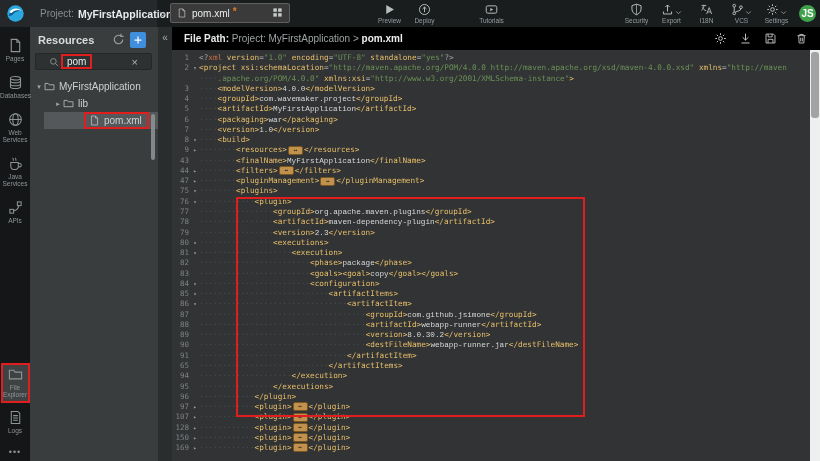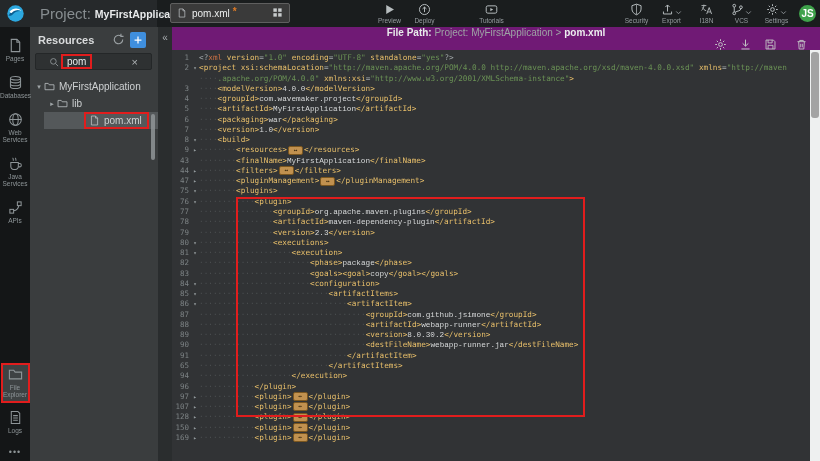--- a/index.html
+++ b/index.html
@@ -7,21 +7,21 @@
        font-family:"Liberation Sans",sans-serif;-webkit-user-select:none;}
   .abs{position:absolute;}
   .icn{display:inline-flex;width:14px;height:14px;flex:0 0 auto;}
   .icn svg{width:100%;height:100%;}
 
   
   #topbar{left:0;top:0;width:820px;height:27px;background:#1a1d1e;z-index:20;}
   #logo-tile{left:0;top:0;width:30px;height:27px;background:#24282a;display:flex;align-items:center;justify-content:center;}
   #logo-tile .icn{width:19px;height:19px;}
   #project-seg{left:30px;top:0;width:127px;height:27px;background:#26292b;display:flex;align-items:center;padding-left:10px;box-sizing:border-box;gap:4px;}
-  #project-label{font-size:15px;color:#878d90;}
+  #project-label{font-size:10px;color:#878d90;}
   #project-name{font-size:10.5px;color:#e8eaeb;font-weight:bold;}
   #tb-chevron{left:159px;top:0;height:27px;display:flex;align-items:center;color:#7f8588;font-size:11px;}
   #doc-tab{left:170px;top:3px;width:120px;height:20px;background:#3a3a3a;border:1px solid #5f5f5f;border-radius:2px;
            display:flex;align-items:center;padding:0 6px;box-sizing:border-box;gap:5px;}
   #doc-tab .icn{width:10px;height:12px;color:#b9bec0;}
   #tab-label{font-size:10px;color:#eceeee;}
   #tab-dirty{font-size:10px;font-weight:bold;color:#e07b26;margin-left:-2px;position:relative;top:-2px;}
   #tab-spacer{flex:1;}
   #tab-grid .icn{width:11px;height:11px;color:#c7cbcc;}
   #tb-left{left:372px;top:0;height:27px;display:flex;align-items:center;}
@@ -65,22 +65,22 @@
   .t-row.selected{background:#54585a;}
   .t-ann{display:inline-flex;align-items:center;border:2px solid #e11d1d;padding:1px 5px 1px 3px;}
   .t-ann .icn{margin-right:4px;}
   #res-scroll-thumb{position:absolute;left:121px;top:87px;width:4px;height:46px;background:#8f9496;border-radius:2px;opacity:.85;}
 
   
   #strip{left:158px;top:27px;width:14px;height:434px;background:#2a2d2e;z-index:5;}
   #strip-collapse{margin-top:5px;width:14px;text-align:center;color:#a6abad;font-size:10px;cursor:pointer;}
 
   
-  #ed-header{left:172px;top:27px;width:648px;height:23px;background:#701a75;display:flex;align-items:center;
-             box-sizing:border-box;padding:0 12px;z-index:6;flex-direction:column;}
+  #ed-header{left:172px;top:27px;width:648px;height:23px;background:#000000;display:flex;align-items:center;
+             box-sizing:border-box;padding:0 12px;z-index:6;}
   #ed-path{font-size:10px;white-space:nowrap;}
   #path-label{color:#e8eaeb;font-weight:bold;}
   #path-mid{color:#9ea3a5;}
   #path-file{color:#eceeef;font-weight:bold;}
   #ed-actions{margin-left:auto;display:flex;align-items:center;gap:12px;}
   #ed-actions .icn{width:13px;height:13px;color:#c4c6c7;cursor:pointer;}
   #ed-actions .icn[data-name="trash-icon"]{margin-left:6px;}
 
   
   #editor{left:172px;top:50px;width:648px;height:411px;background:#313335;overflow:hidden;}
@@ -354,21 +354,21 @@
   <div id="res-tree" data-name="resources-tree">
       <div class="t-row" data-name="tree-item-myfirstapplication" style="padding-left: 4px;">
         <span class="t-arrow" data-name="tree-expand-open-icon">▾</span>
         <span class="icn" data-name="folder-icon">
           <svg viewBox="0 0 16 16" fill="none" stroke="currentColor" stroke-width="1.2">
             <path d="M1.5 3.5h4.6l1.5 2h6.9v7.2H1.5z"></path>
           </svg>
         </span>
         <span data-name="tree-item-label">MyFirstApplication</span>
       </div>
-      <div class="t-row" data-name="tree-item-lib" style="padding-left: 17px;">
+      <div class="t-row" data-name="tree-item-lib" style="padding-left: 23px;">
         <span class="t-arrow" data-name="tree-expand-closed-icon">▸</span>
         <span class="icn" data-name="folder-icon">
           <svg viewBox="0 0 16 16" fill="none" stroke="currentColor" stroke-width="1.2">
             <path d="M1.5 3.5h4.6l1.5 2h6.9v7.2H1.5z"></path>
           </svg>
         </span>
         <span data-name="tree-item-label">lib</span>
       </div>
       <div class="t-row selected" data-name="tree-item-pom-xml" style="padding-left: 30px; margin-left: 14px;">
         <span class="t-arrow" data-name="tree-no-arrow"></span>
@@ -448,20 +448,21 @@
       <div class="crow" data-name="code-line"><span class="ln" data-name="line-number">84</span><span class="fold" data-name="fold-open-icon">▾</span><span class="ctext" data-name="code-line-text"><span class="tk-ws" data-name="indent-whitespace">························</span><span class="tk-t" data-name="code-token">&lt;configuration&gt;</span></span></div>
       <div class="crow" data-name="code-line"><span class="ln" data-name="line-number">85</span><span class="fold" data-name="fold-open-icon">▾</span><span class="ctext" data-name="code-line-text"><span class="tk-ws" data-name="indent-whitespace">····························</span><span class="tk-t" data-name="code-token">&lt;artifactItems&gt;</span></span></div>
       <div class="crow" data-name="code-line"><span class="ln" data-name="line-number">86</span><span class="fold" data-name="fold-open-icon">▾</span><span class="ctext" data-name="code-line-text"><span class="tk-ws" data-name="indent-whitespace">································</span><span class="tk-t" data-name="code-token">&lt;artifactItem&gt;</span></span></div>
       <div class="crow" data-name="code-line"><span class="ln" data-name="line-number">87</span><span class="fold" data-name="fold-none"></span><span class="ctext" data-name="code-line-text"><span class="tk-ws" data-name="indent-whitespace">····································</span><span class="tk-t" data-name="code-token">&lt;groupId&gt;</span><span class="tk-v" data-name="code-token">com.github.jsimone</span><span class="tk-t" data-name="code-token">&lt;/groupId&gt;</span></span></div>
       <div class="crow" data-name="code-line"><span class="ln" data-name="line-number">88</span><span class="fold" data-name="fold-none"></span><span class="ctext" data-name="code-line-text"><span class="tk-ws" data-name="indent-whitespace">····································</span><span class="tk-t" data-name="code-token">&lt;artifactId&gt;</span><span class="tk-v" data-name="code-token">webapp-runner</span><span class="tk-t" data-name="code-token">&lt;/artifactId&gt;</span></span></div>
       <div class="crow" data-name="code-line"><span class="ln" data-name="line-number">89</span><span class="fold" data-name="fold-none"></span><span class="ctext" data-name="code-line-text"><span class="tk-ws" data-name="indent-whitespace">····································</span><span class="tk-t" data-name="code-token">&lt;version&gt;</span><span class="tk-v" data-name="code-token">8.0.30.2</span><span class="tk-t" data-name="code-token">&lt;/version&gt;</span></span></div>
       <div class="crow" data-name="code-line"><span class="ln" data-name="line-number">90</span><span class="fold" data-name="fold-none"></span><span class="ctext" data-name="code-line-text"><span class="tk-ws" data-name="indent-whitespace">····································</span><span class="tk-t" data-name="code-token">&lt;destFileName&gt;</span><span class="tk-v" data-name="code-token">webapp-runner.jar</span><span class="tk-t" data-name="code-token">&lt;/destFileName&gt;</span></span></div>
       <div class="crow" data-name="code-line"><span class="ln" data-name="line-number">91</span><span class="fold" data-name="fold-none"></span><span class="ctext" data-name="code-line-text"><span class="tk-ws" data-name="indent-whitespace">································</span><span class="tk-t" data-name="code-token">&lt;/artifactItem&gt;</span></span></div>
       <div class="crow" data-name="code-line"><span class="ln" data-name="line-number">65</span><span class="fold" data-name="fold-none"></span><span class="ctext" data-name="code-line-text"><span class="tk-ws" data-name="indent-whitespace">····························</span><span class="tk-t" data-name="code-token">&lt;/artifactItems&gt;</span></span></div>
       <div class="crow" data-name="code-line"><span class="ln" data-name="line-number">94</span><span class="fold" data-name="fold-none"></span><span class="ctext" data-name="code-line-text"><span class="tk-ws" data-name="indent-whitespace">····················</span><span class="tk-t" data-name="code-token">&lt;/execution&gt;</span></span></div>
+      <div class="crow" data-name="code-line"><span class="ln" data-name="line-number">95</span><span class="fold" data-name="fold-none"></span><span class="ctext" data-name="code-line-text"><span class="tk-ws" data-name="indent-whitespace">················</span><span class="tk-t" data-name="code-token">&lt;/executions&gt;</span></span></div>
       <div class="crow" data-name="code-line"><span class="ln" data-name="line-number">96</span><span class="fold" data-name="fold-none"></span><span class="ctext" data-name="code-line-text"><span class="tk-ws" data-name="indent-whitespace">············</span><span class="tk-t" data-name="code-token">&lt;/plugin&gt;</span></span></div>
       <div class="crow" data-name="code-line"><span class="ln" data-name="line-number">97</span><span class="fold" data-name="fold-closed-icon">▸</span><span class="ctext" data-name="code-line-text"><span class="tk-ws" data-name="indent-whitespace">············</span><span class="tk-t" data-name="code-token">&lt;plugin&gt;</span><span class="tk-w" data-name="folded-code-widget">↔</span><span class="tk-t" data-name="code-token">&lt;/plugin&gt;</span></span></div>
       <div class="crow" data-name="code-line"><span class="ln" data-name="line-number">107</span><span class="fold" data-name="fold-closed-icon">▸</span><span class="ctext" data-name="code-line-text"><span class="tk-ws" data-name="indent-whitespace">············</span><span class="tk-t" data-name="code-token">&lt;plugin&gt;</span><span class="tk-w" data-name="folded-code-widget">↔</span><span class="tk-t" data-name="code-token">&lt;/plugin&gt;</span></span></div>
       <div class="crow" data-name="code-line"><span class="ln" data-name="line-number">128</span><span class="fold" data-name="fold-closed-icon">▸</span><span class="ctext" data-name="code-line-text"><span class="tk-ws" data-name="indent-whitespace">············</span><span class="tk-t" data-name="code-token">&lt;plugin&gt;</span><span class="tk-w" data-name="folded-code-widget">↔</span><span class="tk-t" data-name="code-token">&lt;/plugin&gt;</span></span></div>
       <div class="crow" data-name="code-line"><span class="ln" data-name="line-number">150</span><span class="fold" data-name="fold-closed-icon">▸</span><span class="ctext" data-name="code-line-text"><span class="tk-ws" data-name="indent-whitespace">············</span><span class="tk-t" data-name="code-token">&lt;plugin&gt;</span><span class="tk-w" data-name="folded-code-widget">↔</span><span class="tk-t" data-name="code-token">&lt;/plugin&gt;</span></span></div>
       <div class="crow" data-name="code-line"><span class="ln" data-name="line-number">169</span><span class="fold" data-name="fold-closed-icon">▸</span><span class="ctext" data-name="code-line-text"><span class="tk-ws" data-name="indent-whitespace">············</span><span class="tk-t" data-name="code-token">&lt;plugin&gt;</span><span class="tk-w" data-name="folded-code-widget">↔</span><span class="tk-t" data-name="code-token">&lt;/plugin&gt;</span></span></div>
     </div>
   <div id="code-annotation" class="abs" data-name="annotation-red-box"></div>
   <div id="ed-scroll" class="abs" data-name="editor-scrollbar">
     <div id="ed-scroll-thumb" data-name="editor-scrollbar-thumb"></div>

